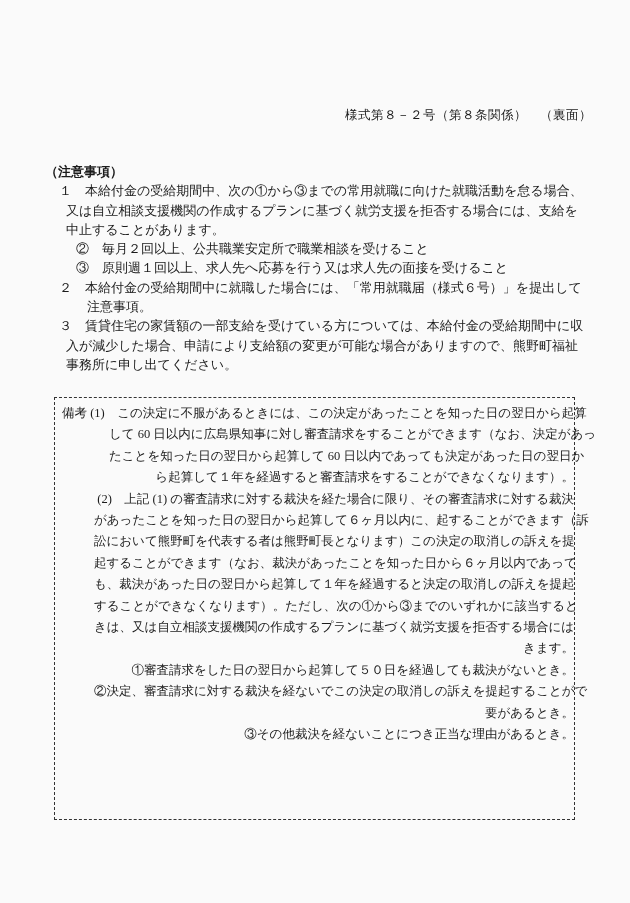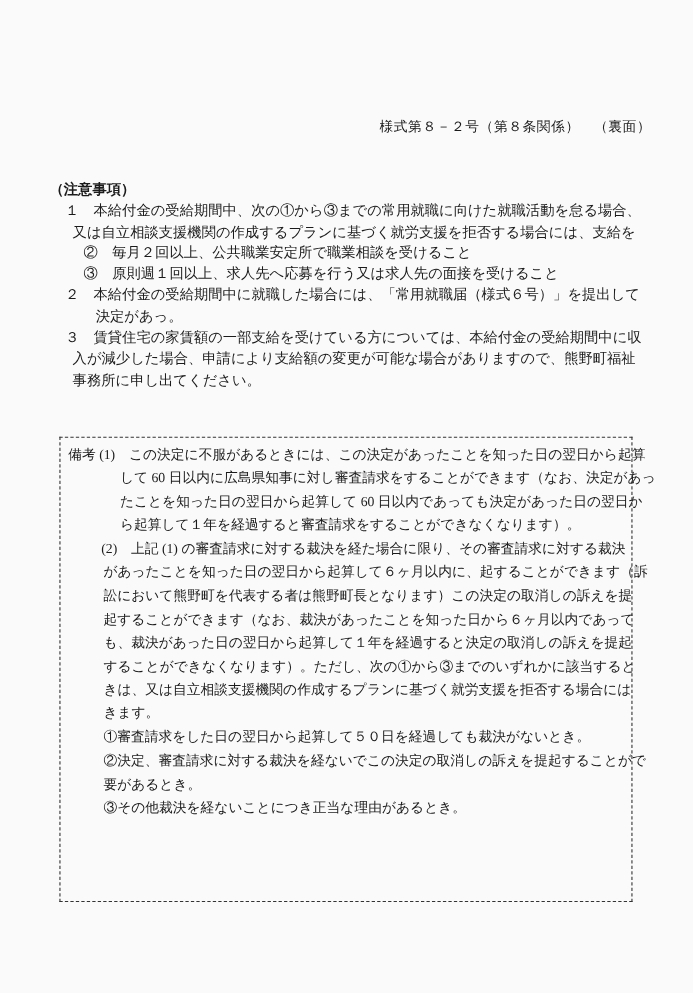--- a/index.html
+++ b/index.html
@@ -27,44 +27,46 @@
   .i-c1{margin-left:66px;}
   .i-sub{margin-left:76px;}
   .i-c2{margin-left:87px;}
   .remarks{
     position:absolute;left:54px;top:397px;
     width:521px;height:423px;
     border:1.6px dashed #333;
     box-sizing:border-box;
     padding-top:5px;
     background:transparent;
+    text-align:right;
   }
   .remarks div{
     font-size:12.5px;line-height:21.4px;white-space:nowrap;
   }
   .r-first{margin-left:7px;}
   .r-c1{margin-left:54px;}
   .r-2{margin-left:37px;}
   .r-c2{margin-left:39px;}
 </style>
 </head>
 <body>
 
 <div class="page">
 
   <div class="form-no">様式第８－２号（第８条関係）　（裏面）</div>
 
   <div class="notes">
     <div class="nlabel">（注意事項）</div>
     <div class="i-num">１　本給付金の受給期間中、次の①から③までの常用就職に向けた就職活動を怠る場合、</div>
     <div class="i-c1">又は自立相談支援機関の作成するプランに基づく就労支援を拒否する場合には、支給を</div>
+    <div class="i-c1">中止することがあります。</div>
     <div class="i-sub">②　毎月２回以上、公共職業安定所で職業相談を受けること</div>
     <div class="i-sub">③　原則週１回以上、求人先へ応募を行う又は求人先の面接を受けること</div>
     <div class="i-num">２　本給付金の受給期間中に就職した場合には、「常用就職届（様式６号）」を提出して</div>
-    <div class="i-c2">決定があっ。</div>
+    <div class="i-c2">注意事項。</div>
     <div class="i-num">３　賃貸住宅の家賃額の一部支給を受けている方については、本給付金の受給期間中に収</div>
     <div class="i-c1">入が減少した場合、申請により支給額の変更が可能な場合がありますので、熊野町福祉</div>
     <div class="i-c1">事務所に申し出てください。</div>
   </div>
 
   <div class="remarks">
     <div class="r-first">備考 (1)　この決定に不服があるときには、この決定があったことを知った日の翌日から起算</div>
     <div class="r-c1">して 60 日以内に広島県知事に対し審査請求をすることができます（なお、決定があっ</div>
     <div class="r-c1">たことを知った日の翌日から起算して 60 日以内であっても決定があった日の翌日か</div>
     <div class="r-c1">ら起算して１年を経過すると審査請求をすることができなくなります）。</div>

